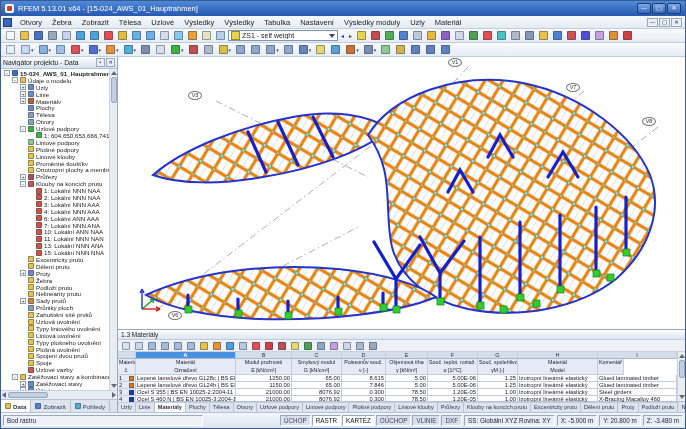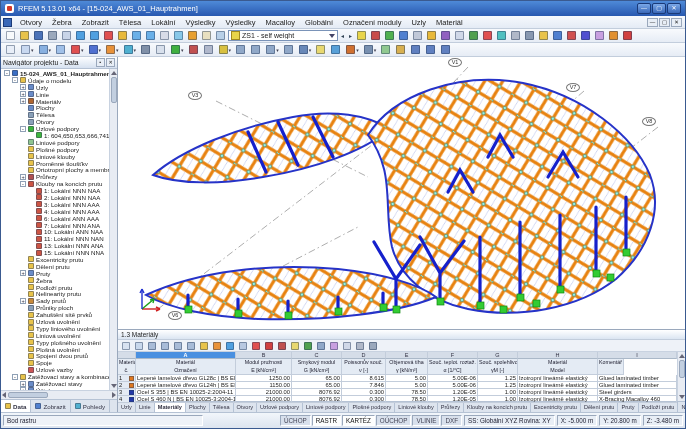--- a/index.html
+++ b/index.html
@@ -116,26 +116,26 @@
   </div>
 
   <div class="menubar">
     <span class="mdiicon"></span>
     <span style="display:flex">
 
     <span class="menuitem">Otvory</span>
         <span class="menuitem">Žebra</span>
         <span class="menuitem">Zobrazit</span>
         <span class="menuitem">Tělesa</span>
-        <span class="menuitem">Lokální</span>
+        <span class="menuitem">Uzlové</span>
         <span class="menuitem">Výsledky</span>
         <span class="menuitem">Výsledky</span>
-        <span class="menuitem">Macalloy</span>
-        <span class="menuitem">Globální</span>
-        <span class="menuitem">Označení moduly</span>
+        <span class="menuitem">Tabulka</span>
+        <span class="menuitem">Nastavení</span>
+        <span class="menuitem">Výsledky moduly</span>
         <span class="menuitem">Uzly</span>
         <span class="menuitem">Materiál</span>
       </span>
     <span class="menuspacer"></span>
     <span style="display:flex;padding-right:2px">
 
     <span class="mdibtn">—</span>
         <span class="mdibtn">▢</span>
         <span class="mdibtn">✕</span>
       </span>

